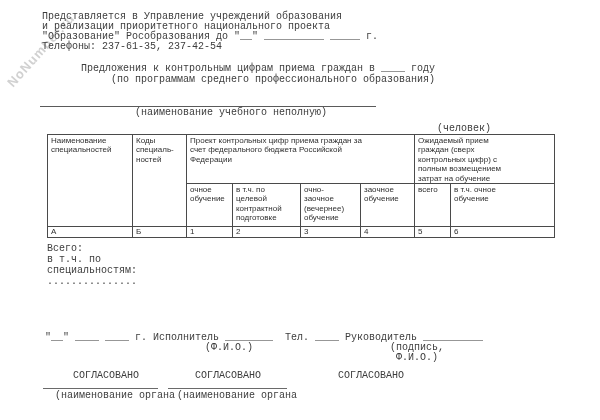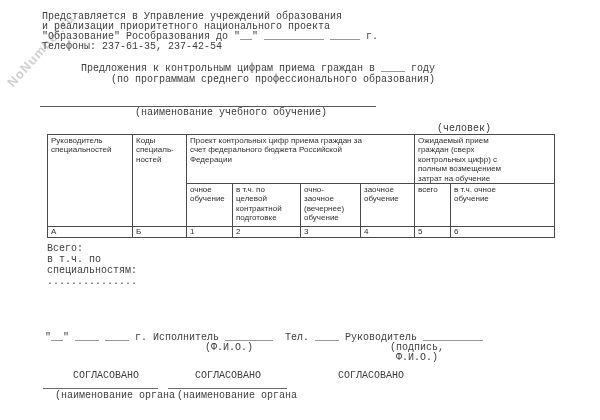--- a/index.html
+++ b/index.html
@@ -59,38 +59,38 @@
 
   <div class="abs mono header-block">Представляется в Управление учреждений образования
 и реализации приоритетного национального проекта
 "Образование" Рособразования до "__" __________ _____ г.
 Телефоны: 237-61-35, 237-42-54</div>
 
   <div class="abs mono title-block">Предложения к контрольным цифрам приема граждан в ____ году
 (по программам среднего профессионального образования)</div>
 
   <div class="abs inst-line"></div>
-  <div class="abs mono inst-caption">(наименование учебного обучение)</div>
+  <div class="abs mono inst-caption">(наименование учебного неполную)</div>
 
   <div class="abs mono unit-caption">(человек)</div>
 
   <table class="grid">
     <colgroup>
       <col style="width:85px">
         <col style="width:54px">
         <col style="width:46px">
         <col style="width:68px">
       <col style="width:60px">
         <col style="width:54px">
         <col style="width:36px">
         <col style="width:104px">
     </colgroup>
     <tbody>
       <tr class="r1">
-        <td rowspan="2">Руководитель
+        <td rowspan="2">Наименование
 специальностей</td>
         <td rowspan="2">Коды
 специаль-
 ностей</td>
         <td colspan="4">Проект контрольных цифр приема граждан за
 счет федерального бюджета Российской
 Федерации</td>
         <td colspan="2">Ожидаемый прием
 граждан (сверх
 контрольных цифр) с

